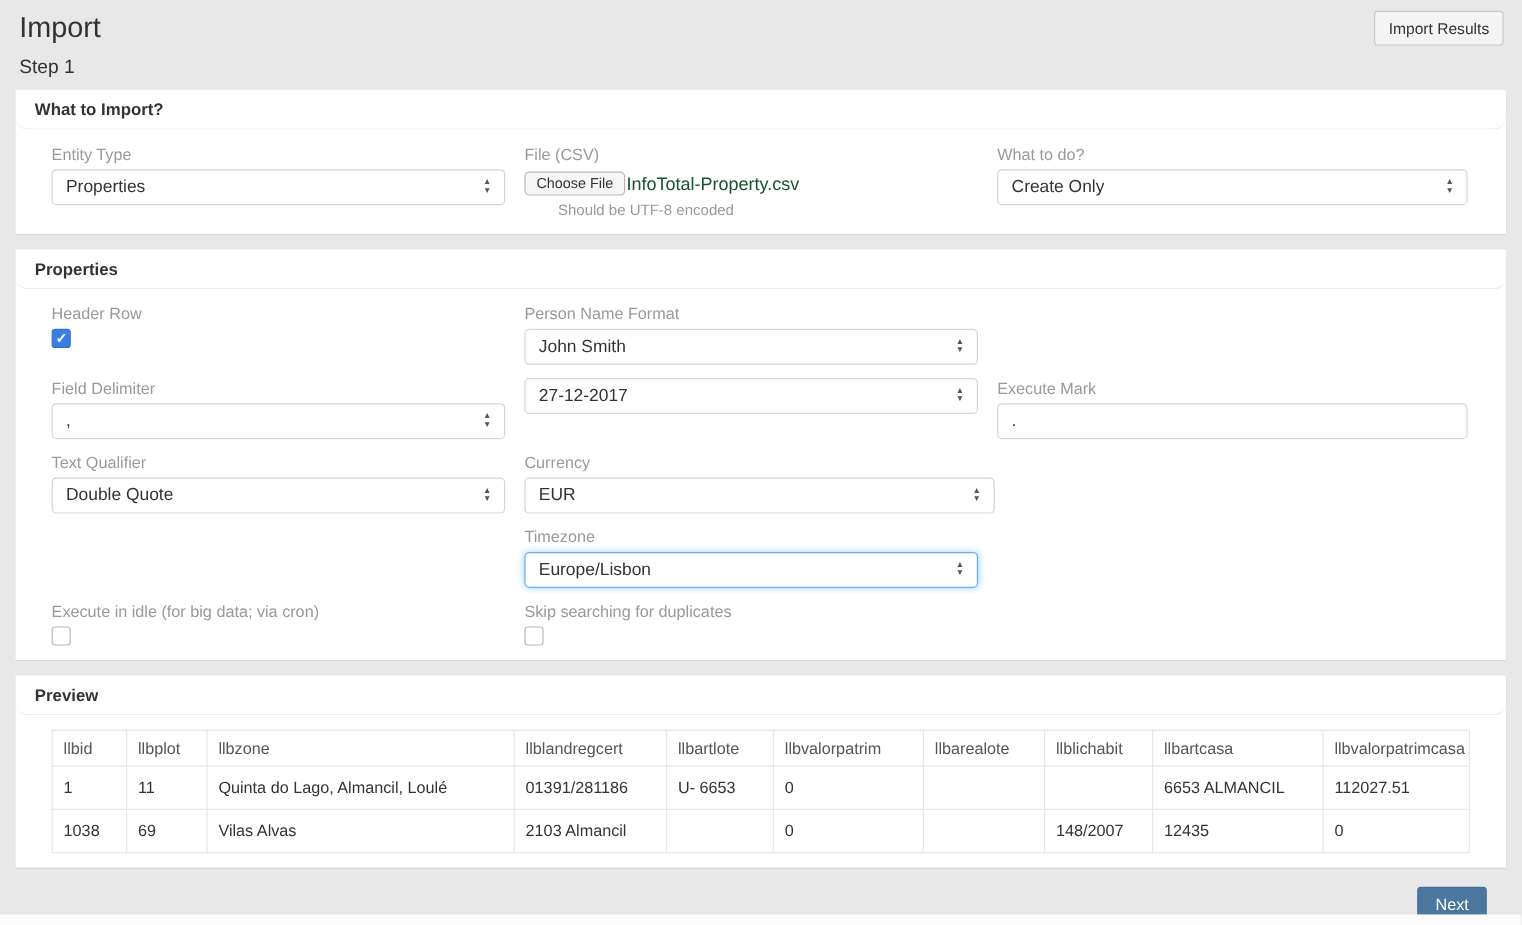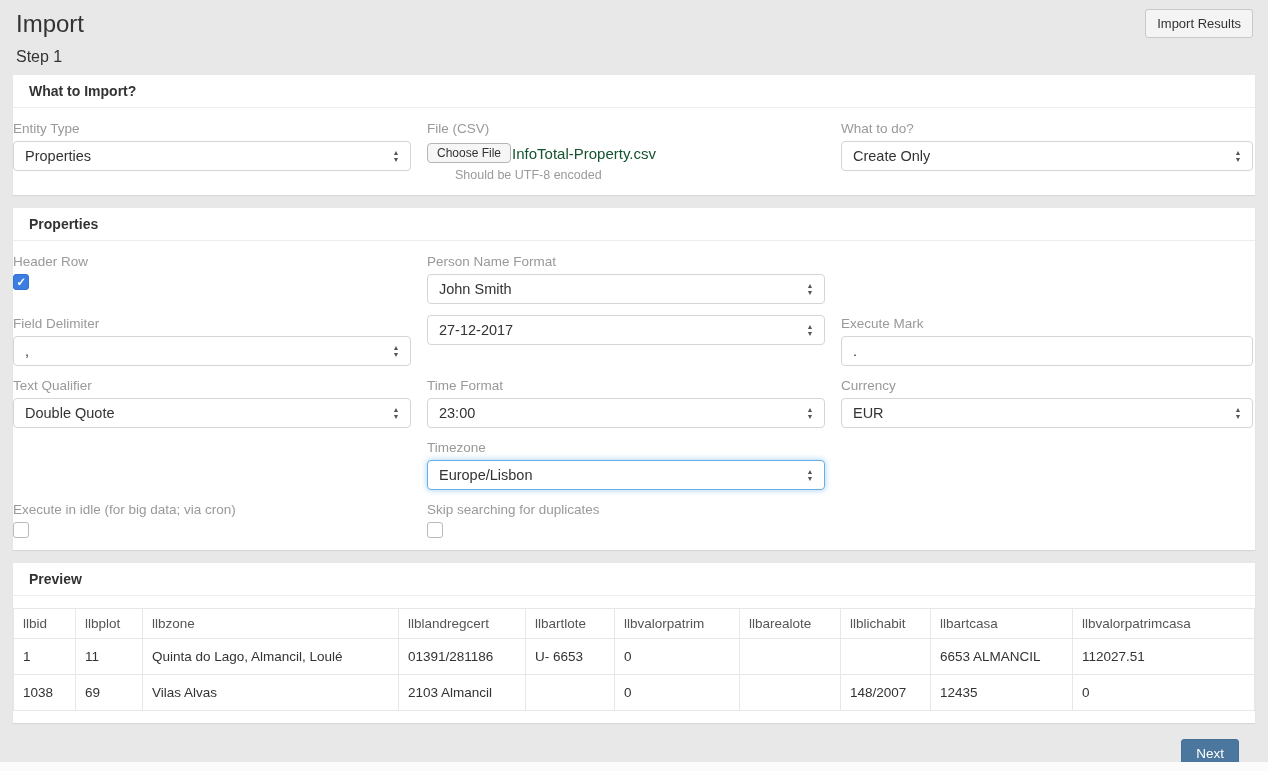--- a/index.html
+++ b/index.html
@@ -17,23 +17,23 @@
   .btn-light {
     background:#f4f4f4; border:1px solid #c9c9c9; border-radius:3px;
     padding:6px 11px; font-size:13px; color:#333; font-family:inherit; cursor:pointer;
   }
   .step-label { font-size:16px; color:#333; margin:9px 2px 9px 3px; }
 
   
   .panel { background:#fff; margin-bottom:13px; box-shadow:0 1px 1px rgba(0,0,0,0.07); }
   .panel-heading {
     padding:8px 16px 7px; font-size:14px; font-weight:600; color:#333;
-    border-bottom:1px solid #ededed; line-height:17px;
-  }
-  .panel-body { padding:12px 0 12px; }
+    border-bottom:1px solid #ededed; line-height:17px;border-radius:10px;
+  }
+  .panel-body { padding:12px 30px 12px; }
 
   .row { display:flex; }
   .row + .row { margin-top:11px; }
   .cell { width:33.333%; padding-right:16px; }
   .cell:last-child { padding-right:2px; }
 
   .control-label { display:block; color:#999; font-size:13.5px; line-height:17px; margin-bottom:4px; font-weight:400; }
 
   .select, .text-input {
     position:relative; height:30px; width:100%;
@@ -167,27 +167,20 @@
           <span class="control-label">Execute Mark</span>
           <input class="text-input" value="." style="">
         </div>
       </div>
 
       <div class="row">
         <div class="cell">
           <span class="control-label">Text Qualifier</span>
           <div class="select">
             <span class="val">Double Quote</span>
-            <span class="arrows"></span>
-          </div>
-        </div>
-        <div class="cell">
-          <span class="control-label">Time Format</span>
-          <div class="select">
-            <span class="val">23:00</span>
             <span class="arrows"></span>
           </div>
         </div>
         <div class="cell">
           <span class="control-label">Currency</span>
           <div class="select">
             <span class="val">EUR</span>
             <span class="arrows"></span>
           </div>
         </div>

